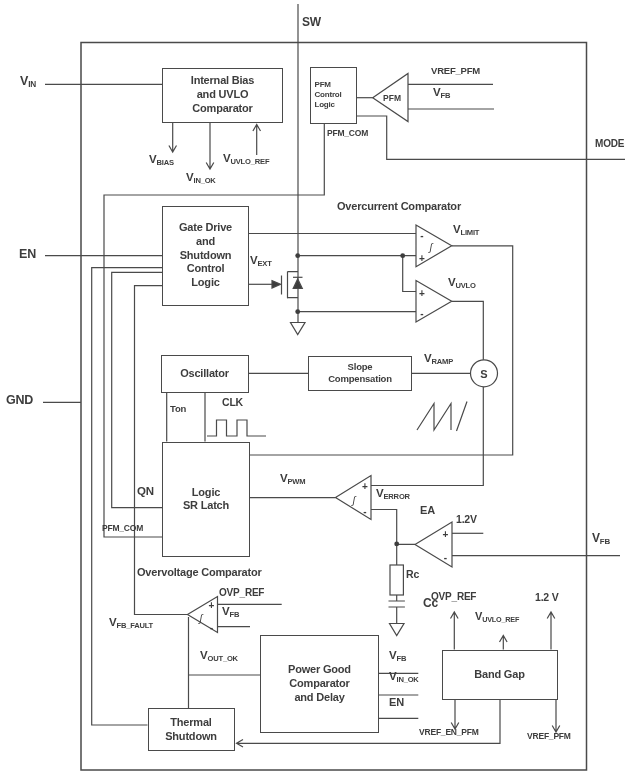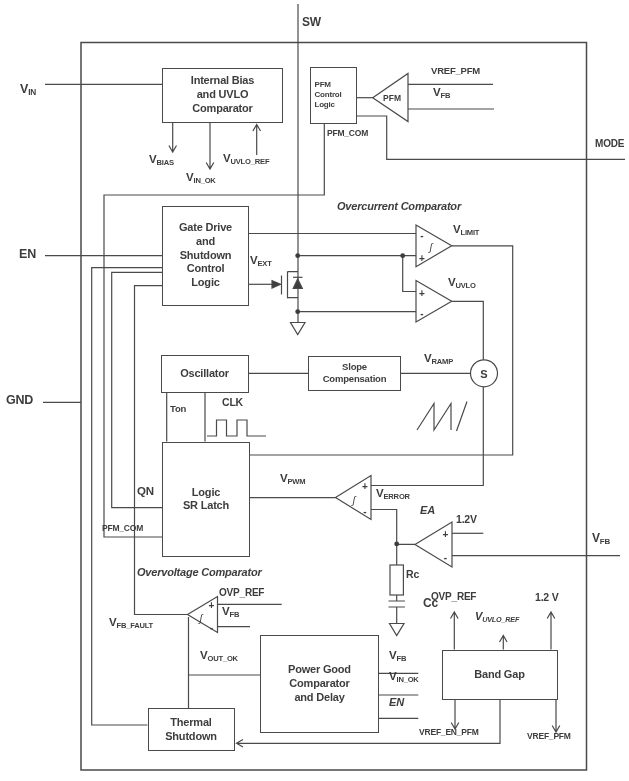--- a/index.html
+++ b/index.html
@@ -7,21 +7,21 @@
          font-family:"Liberation Sans",sans-serif;color:#3d3d3d;}
   #wires{position:absolute;left:0;top:0;}
   .block{position:absolute;box-sizing:border-box;border:1.4px solid #4a4a4a;background:#fff;
          display:flex;flex-direction:column;justify-content:center;align-items:center;
          font-size:11px;font-weight:700;line-height:1.25;text-align:left;letter-spacing:-0.2px;}
   .lbl{position:absolute;font-weight:700;white-space:nowrap;line-height:1;letter-spacing:-0.2px;}
   .sig{font-size:11.5px;}
   .pin{font-size:12.5px;}
   .sm{font-size:8.5px;}
   .md{font-size:10px;}
-  .ttl{font-size:11px;font-style:italic;}
+  .ttl{font-size:11px;}
   .sub{font-size:0.66em;position:relative;top:0.3em;letter-spacing:-0.2px;}
   svg text{font-family:"Liberation Sans",sans-serif;fill:#3d3d3d;}
 </style>
 </head>
 <body>
 
 <div id="stage">
 
   <svg id="wires" width="629" height="781" viewBox="0 0 629 781">
     <g stroke="#4a4a4a" stroke-width="1.2" fill="none">
@@ -147,42 +147,42 @@
   <div class="block" style="left:162px;top:205.5px;width:87px;height:100px">
     <div>Gate Drive</div>
     <div>and</div>
     <div>Shutdown</div>
     <div>Control</div>
     <div>Logic</div>
   </div>
   <div class="block" style="left:160.5px;top:354.5px;width:88px;height:38px">
     <div>Oscillator</div>
   </div>
-  <div class="block" style="left:308px;top:356px;width:93px;height:34.5px;font-size:9.5px">
+  <div class="block" style="left:308px;top:356px;width:104px;height:34.5px;font-size:9.5px">
     <div>Slope</div>
     <div>Compensation</div>
   </div>
   <div class="block" style="left:162px;top:441.5px;width:88px;height:115.5px">
     <div>Logic</div>
     <div>SR Latch</div>
   </div>
   <div class="block" style="left:260px;top:635px;width:119px;height:97.5px">
     <div>Power Good</div>
     <div>Comparator</div>
     <div>and Delay</div>
   </div>
   <div class="block" style="left:441.5px;top:649.5px;width:116px;height:50.5px">
     <div>Band Gap</div>
   </div>
   <div class="block" style="left:147.5px;top:708px;width:87px;height:43px">
     <div>Thermal</div>
     <div>Shutdown</div>
   </div>
 
-  <div class="lbl pin" style="left:20px;top:83px"><span>V</span><span class="sub">IN</span></div>
+  <div class="lbl pin" style="left:20px;top:75px"><span>V</span><span class="sub">IN</span></div>
   <div class="lbl pin" style="left:19px;top:248px">EN</div>
   <div class="lbl pin" style="left:6px;top:394px">GND</div>
   <div class="lbl pin" style="left:302px;top:16px;font-size:12px">SW</div>
   <div class="lbl md" style="left:595px;top:139px">MODE</div>
   <div class="lbl pin" style="left:592px;top:532px;font-size:12px"><span>V</span><span class="sub">FB</span></div>
 
   <div class="lbl sig" style="left:149px;top:154px"><span>V</span><span class="sub">BIAS</span></div>
   <div class="lbl sig" style="left:186px;top:172px"><span>V</span><span class="sub">IN_OK</span></div>
   <div class="lbl sig" style="left:223px;top:153px"><span>V</span><span class="sub">UVLO_REF</span></div>
 

